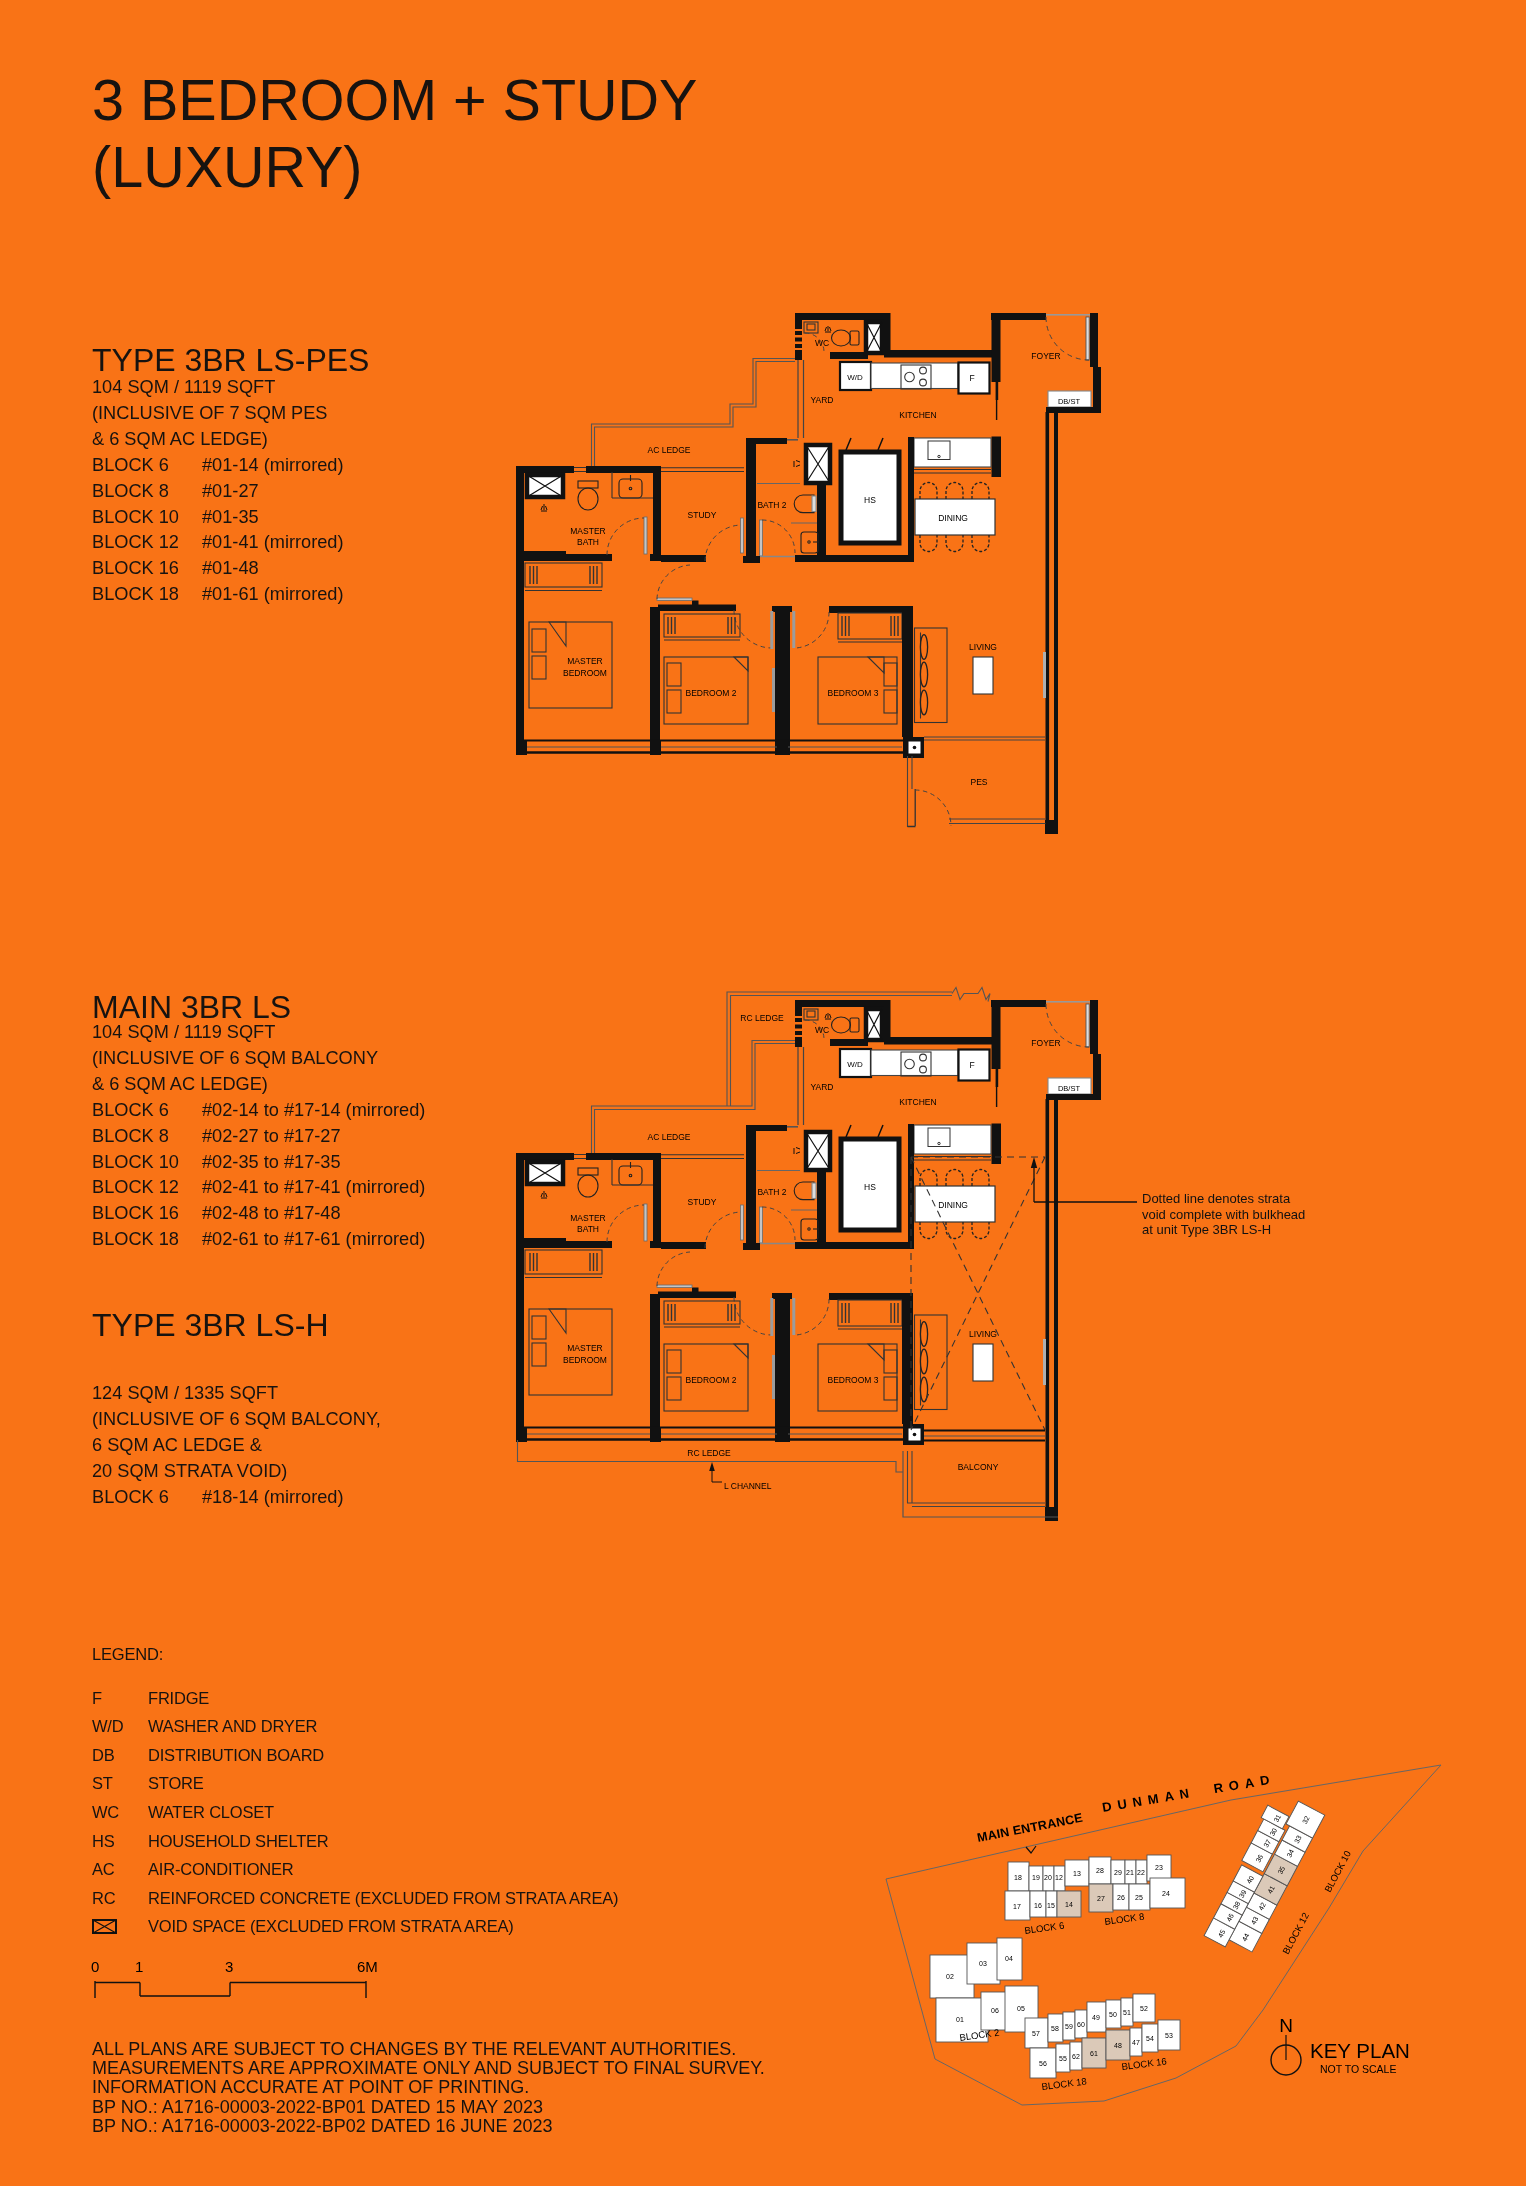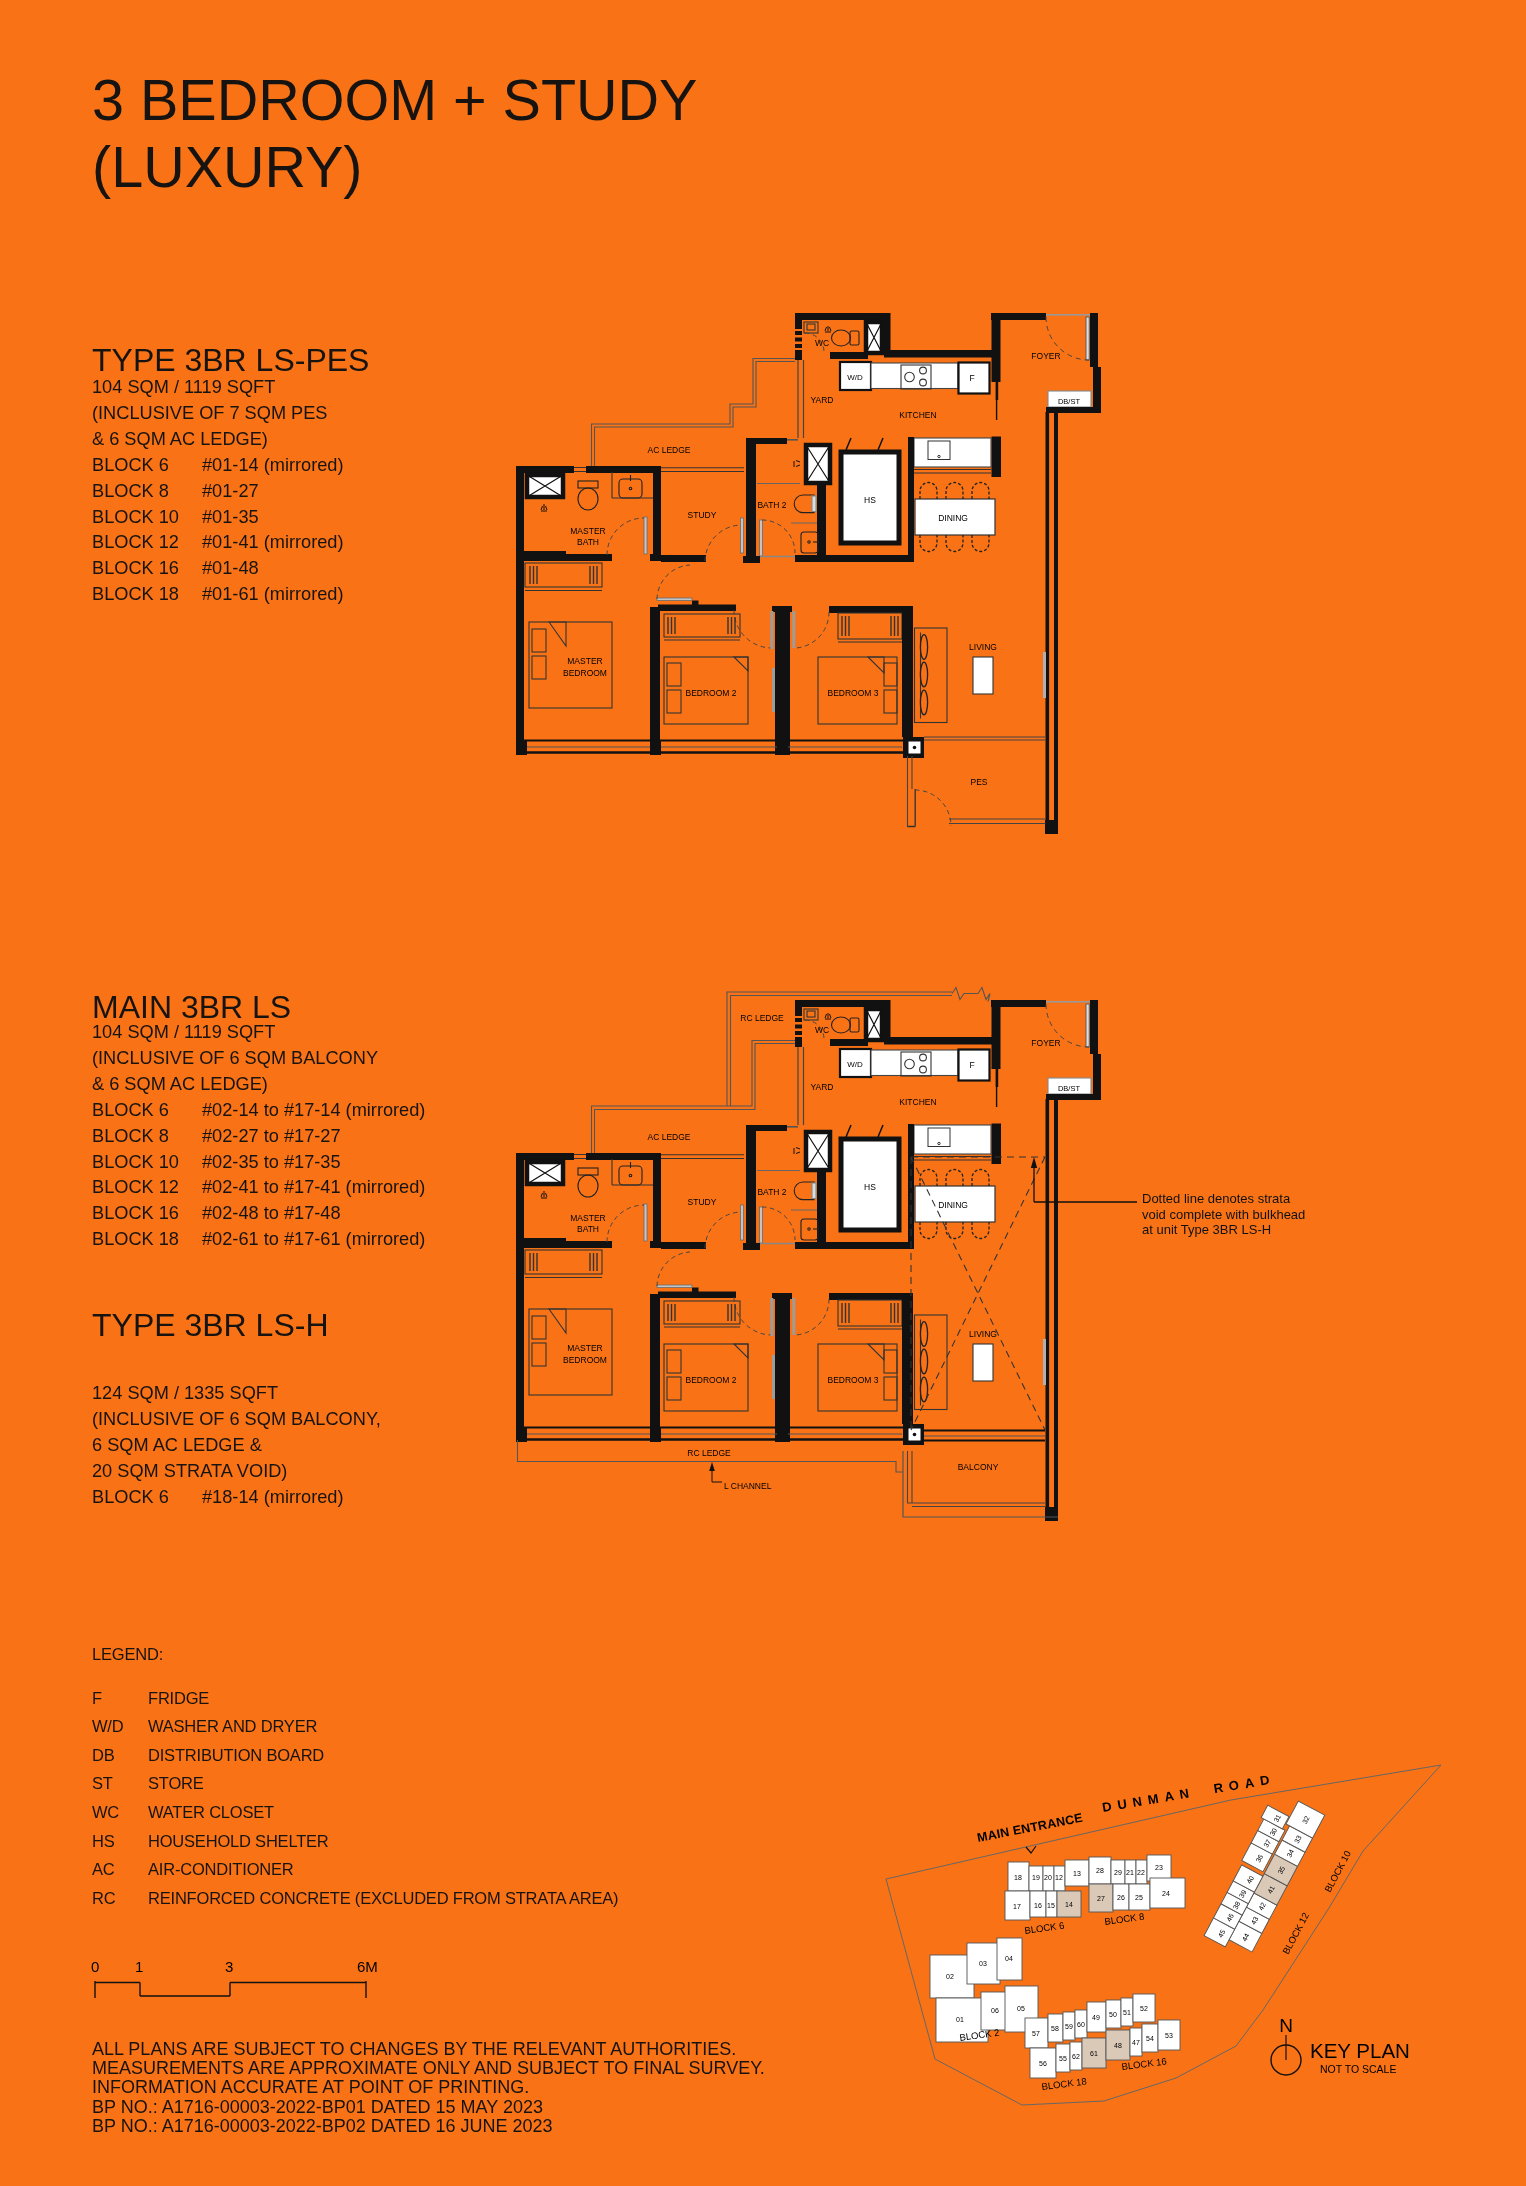--- a/index.html
+++ b/index.html
@@ -65,20 +65,24 @@
   <div class="abs legend" style="left:92px;top:1645px;">
     <div class="lrow" style="margin-bottom:15px;">LEGEND:</div>
     <div class="lrow"><span class="lc1">F</span>FRIDGE</div>
     <div class="lrow"><span class="lc1">W/D</span>WASHER AND DRYER</div>
     <div class="lrow"><span class="lc1">DB</span>DISTRIBUTION BOARD</div>
     <div class="lrow"><span class="lc1">ST</span>STORE</div>
     <div class="lrow"><span class="lc1">WC</span>WATER CLOSET</div>
     <div class="lrow"><span class="lc1">HS</span>HOUSEHOLD SHELTER</div>
     <div class="lrow"><span class="lc1">AC</span>AIR-CONDITIONER</div>
     <div class="lrow"><span class="lc1">RC</span>REINFORCED CONCRETE (EXCLUDED FROM STRATA AREA)</div>
+    <div class="lrow"><span class="lc1" style="position:relative;"><svg width="26" height="16" style="position:absolute;left:0;top:2px;">
+            <rect x="1" y="1" width="23" height="13" fill="none" stroke="#111" stroke-width="2"></rect>
+            <path d="M1,1 L24,14 M24,1 L1,14" stroke="#111" stroke-width="1.2"></path>
+          </svg></span>VOID SPACE (EXCLUDED FROM STRATA AREA)</div>
   </div>
 
   <div class="abs disc" style="left:92px;top:2040px;">
     ALL PLANS ARE SUBJECT TO CHANGES BY THE RELEVANT AUTHORITIES.<br>
     MEASUREMENTS ARE APPROXIMATE ONLY AND SUBJECT TO FINAL SURVEY.<br>
     INFORMATION ACCURATE AT POINT OF PRINTING.<br>
     BP NO.: A1716-00003-2022-BP01 DATED 15 MAY 2023<br>
     BP NO.: A1716-00003-2022-BP02 DATED 16 JUNE 2023
   </div>
 

